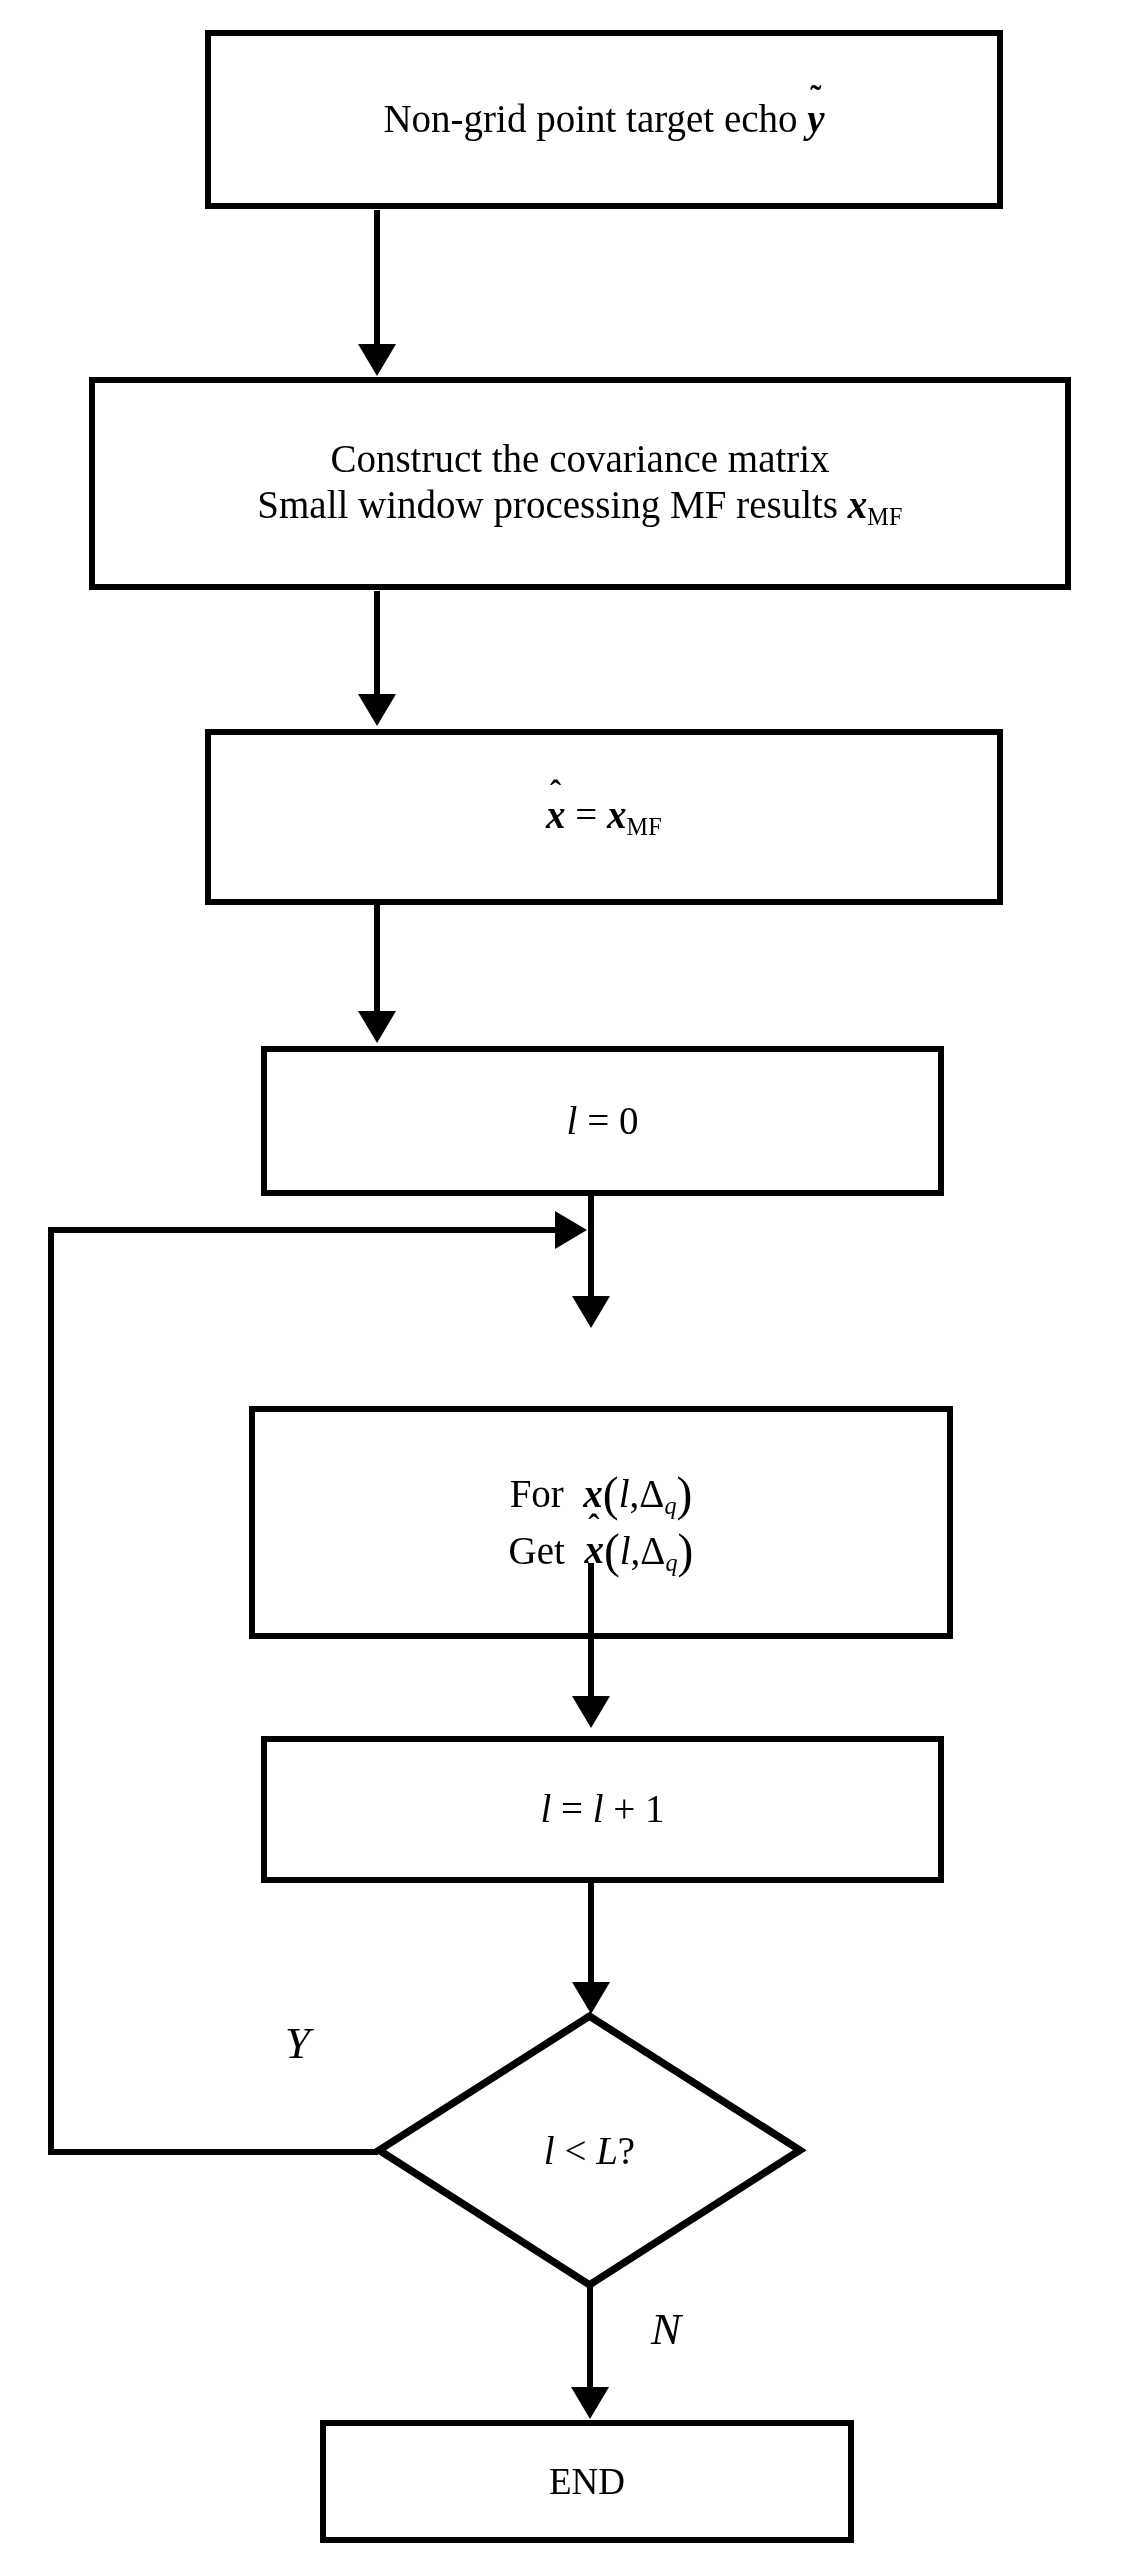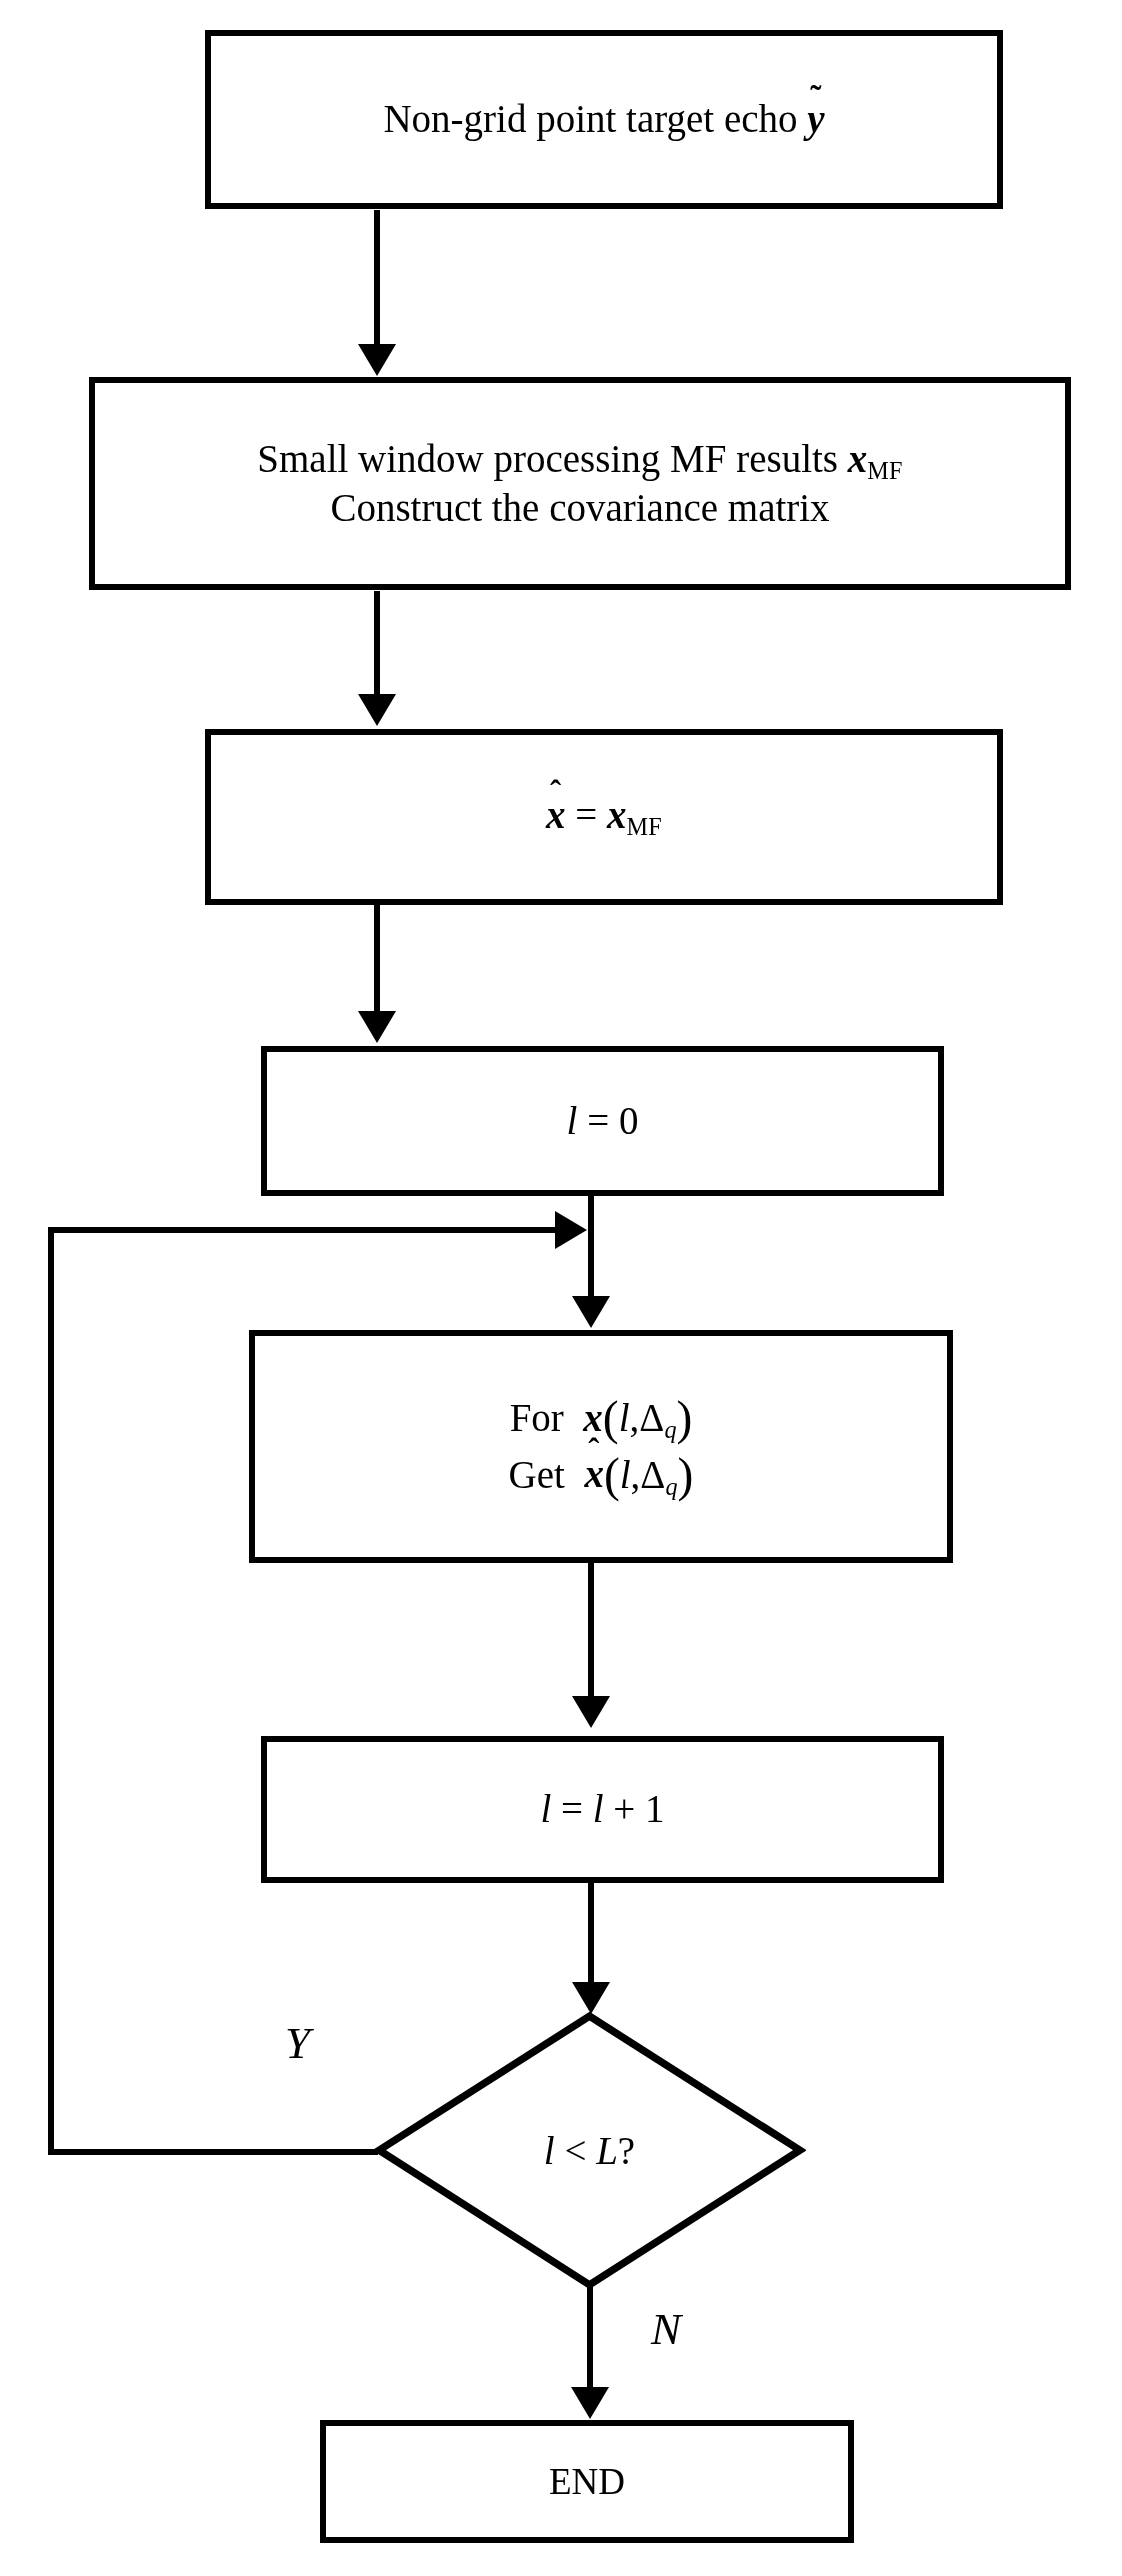--- a/index.html
+++ b/index.html
@@ -155,24 +155,24 @@
   <div class="node" style="left:189px; top:30px; width:798px; height:179px;">
     <span class="line t">
       <span>Non-grid point target echo </span><span class="tilde-wrap"><span class="tilde">˜</span><span class="mathvar">y</span></span>
     </span>
   </div>
 
   <div class="vline" style="left:358px; top:210px; height:139px;"></div>
   <div class="arrow-down" style="left:342px; top:344px;"></div>
 
   <div class="node" style="left:73px; top:377px; width:982px; height:213px;">
+    <span class="line t">Construct the covariance matrix</span>
     <span class="line t">
       <span>Small window processing MF results </span><span class="mathvar">x</span><span class="sub">MF</span>
     </span>
-    <span class="line t">Construct the covariance matrix</span>
   </div>
 
   <div class="vline" style="left:358px; top:591px; height:107px;"></div>
   <div class="arrow-down" style="left:342px; top:694px;"></div>
 
   <div class="node" style="left:189px; top:729px; width:798px; height:176px;">
     <span class="line t">
       <span class="hat-wrap"><span class="hat">ˆ</span><span class="mathvar">x</span></span><span class="op">&nbsp;</span><span class="op">=</span><span class="op">&nbsp;</span><span class="mathvar">x</span><span class="sub">MF</span>
     </span>
   </div>
@@ -189,21 +189,21 @@
   <div class="vline" style="left:572px; top:1196px; height:103px;"></div>
   <div class="arrow-down" style="left:556px; top:1296px;"></div>
 
   <div class="hline" style="left:32px; top:1227px; width:524px;"></div>
   <div class="arrow-right" style="left:539px; top:1211px;"></div>
 
   <div class="vline" style="left:32px; top:1227px; height:928px;"></div>
 
   <div class="hline" style="left:32px; top:2149px; width:330px;"></div>
 
-  <div class="node" style="left:233px; top:1330px; width:704px; height:233px;">
+  <div class="node" style="left:233px; top:1406px; width:704px; height:233px;">
     <span class="line t">
       <span class="op">For</span><span class="op">&nbsp;&nbsp;</span><span class="mathvar">x</span><span class="paren">(</span><span class="mathvar-light">l</span><span class="op">,</span><span class="op">Δ</span><span class="sub-it">q</span><span class="paren">)</span>
     </span>
     <span class="line t">
       <span class="op">Get</span><span class="op">&nbsp;&nbsp;</span><span class="hat-wrap"><span class="hat">ˆ</span><span class="mathvar">x</span></span><span class="paren">(</span><span class="mathvar-light">l</span><span class="op">,</span><span class="op">Δ</span><span class="sub-it">q</span><span class="paren">)</span>
     </span>
   </div>
 
   <div class="vline" style="left:572px; top:1563px; height:135px;"></div>
   <div class="arrow-down" style="left:556px; top:1696px;"></div>

